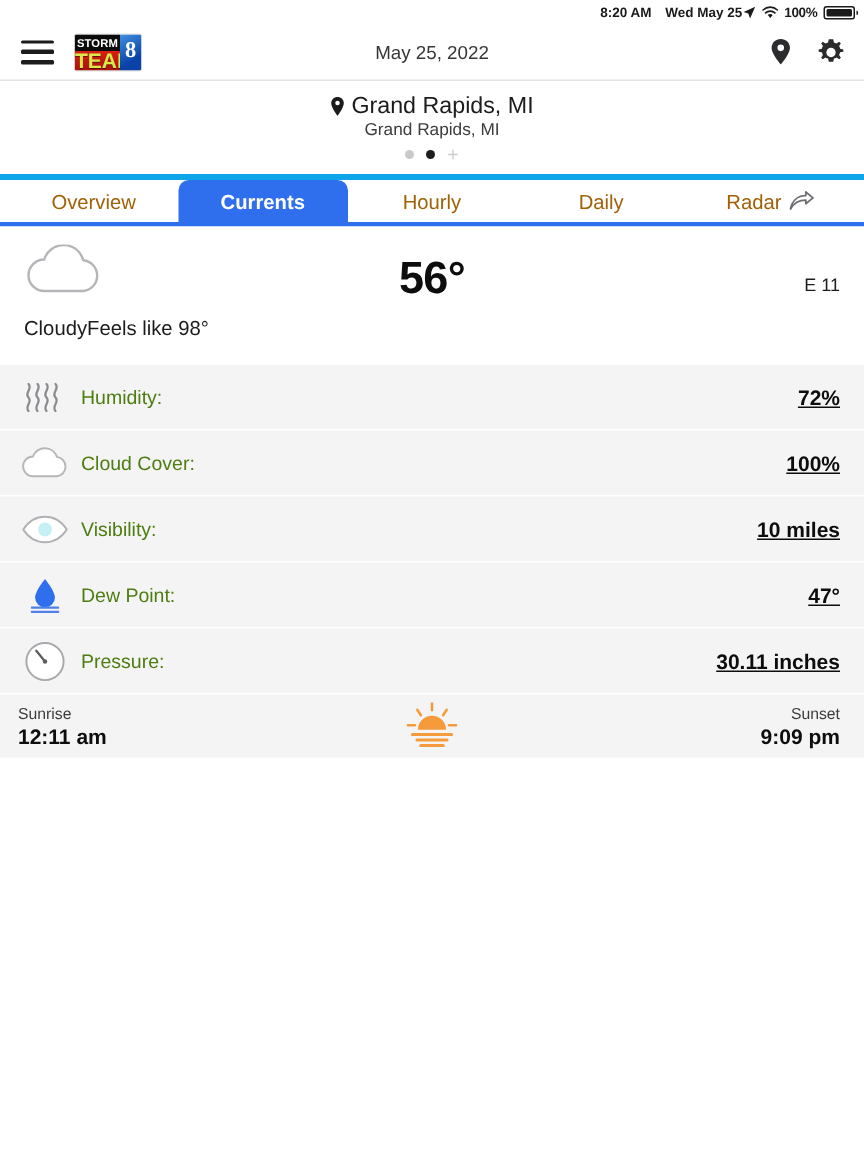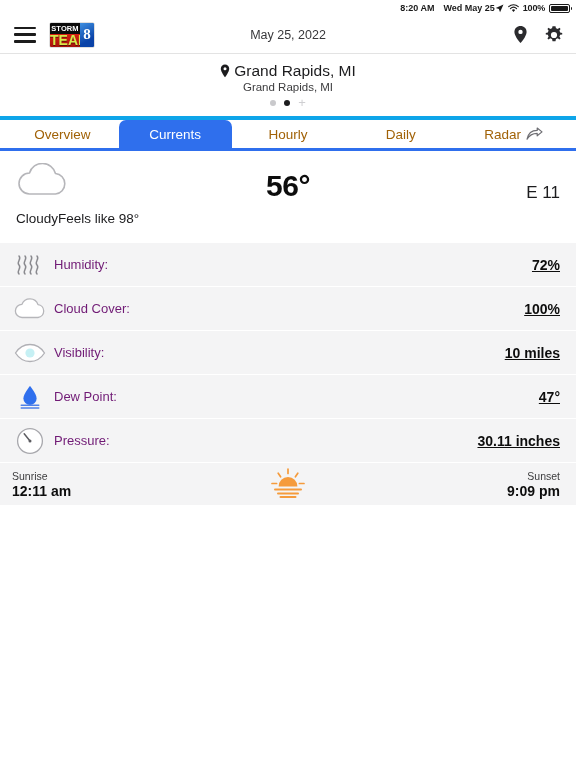--- a/index.html
+++ b/index.html
@@ -128,56 +128,56 @@
     display: flex; align-items: center; justify-content: center;
     gap: 5px;
     font-size: 13.5px;
     color: #a16207;
     cursor: pointer;
     border-radius: 7px 7px 0 0;
   }
   .tab.active {
     background: #2f6fed;
     color: #ffffff;
-    font-weight: normal;
+    font-weight: bold;
   }
   .tab .radar-arrow { display: block; }
 
   
   .current {
     background: #ffffff;
     padding: 10px 16px 12px;
     position: relative;
     height: 92px;
   }
   .cur-top { display: flex; align-items: flex-start; justify-content: space-between; height: 46px; }
   .cur-temp {
     font-size: 30px; font-weight: bold; color: #0d0d0d;
     position: absolute; left: 0; right: 0; top: 18px;
     text-align: center; letter-spacing: -.5px;
   }
-  .cur-wind { font-size: 17px; color: #1c1c1e; margin-top: 22px; margin-left: 19px; }
+  .cur-wind { font-size: 12px; color: #1c1c1e; margin-top: 22px; margin-left: 19px; }
   .cur-bottom { display: flex; align-items: center; justify-content: flex-start; margin-top: 4px; }
   .cur-cond { font-size: 13.5px; color: #1c1c1e; }
   .cur-feels { font-size: 13.5px; color: #1c1c1e; }
   .cloud-big { display: block; margin-top: 2px; }
 
   
   .rows { background: #ffffff; }
   .row {
     height: 43px;
     background: #f4f4f5;
     display: flex;
     align-items: center;
     padding: 0 16px 0 12px;
     margin-bottom: 1px;
   }
   .row-icon { width: 36px; display: flex; align-items: center; justify-content: center; flex: 0 0 36px; }
   .row-icon svg { display: block; }
-  .row-label { font-size: 13px; color: #701a75; margin-left: 6px; }
+  .row-label { font-size: 13px; color: #4d7c0f; margin-left: 6px; }
   .row-value { margin-left: auto; font-size: 14px; font-weight: bold; color: #0d0d0d; text-decoration: underline; }
 
   
   .sunrow {
     height: 42px;
     background: #f4f4f5;
     display: flex;
     align-items: center;
     padding: 0 16px 0 12px;
     position: relative;

